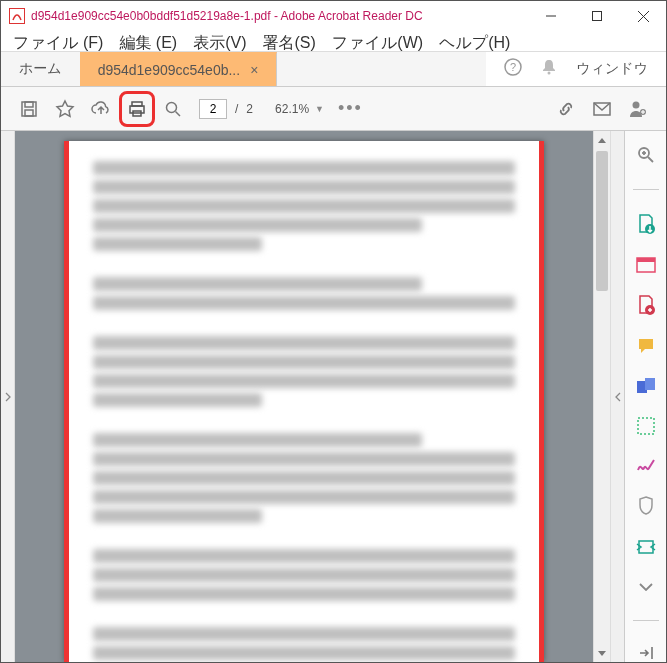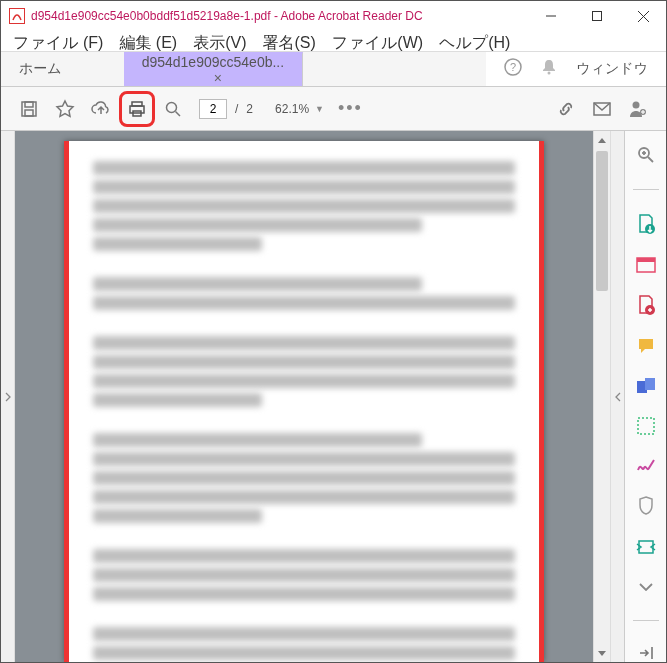--- a/index.html
+++ b/index.html
@@ -8,23 +8,23 @@
 .titlebar { display: flex; align-items: center; height: 30px; padding: 0 0 0 8px; background: #fff; }
 .titlebar .app-icon { width: 16px; height: 16px; margin-right: 6px; }
 .titlebar .title { font-size: 12px; color: #be185d; }
 .winbtns { margin-left: auto; display: flex; }
 .winbtn { width: 46px; height: 30px; display: flex; align-items: center; justify-content: center; }
 .winbtn svg { stroke: #333; }
 
 .menubar { display: flex; height: 20px; padding: 0 4px; background: #fff; }
 .menubar span { font-size: 16px; color: #333; padding: 2px 8px; }
 
-.tabbar { display: flex; align-items: stretch; height: 36px; border-top: 1px solid #ddd; border-bottom: 1px solid #ccc; background: #f5f5f5; gap: 44px; }
+.tabbar { display: flex; align-items: stretch; height: 36px; border-top: 1px solid #ddd; border-bottom: 1px solid #ccc; background: #f5f5f5; }
 .tabbar .tab { padding: 0 18px; display: flex; align-items: center; font-size: 14px; color: #555; }
-.tabbar .tab.doc { background: #c4b5fd; border-right: 1px solid #ccc; border-top: 2px solid transparent; flex-direction: column; }
+.tabbar .tab.doc { background: #fdba74; border-right: 1px solid #ccc; border-top: 2px solid transparent; }
 .tabbar .tab .close { margin-left: 10px; color: #666; font-size: 14px; }
 .tabbar .spacer { flex: 1; }
 .tabbar .right { display: flex; align-items: center; gap: 18px; padding: 0 18px; background: #fff; }
 .tabbar .right .icon { color: #888; }
 .tabbar .login { font-size: 14px; color: #555; }
 
 .toolbar { display: flex; align-items: center; height: 44px; padding: 0 10px; border-bottom: 1px solid #ccc; background: #f7f7f7; }
 .tbtn { width: 36px; height: 36px; display: flex; align-items: center; justify-content: center; color: #666; }
 .tbtn svg { display: block; }
 .print-hl { border: 3px solid #ec3030; border-radius: 8px; }

